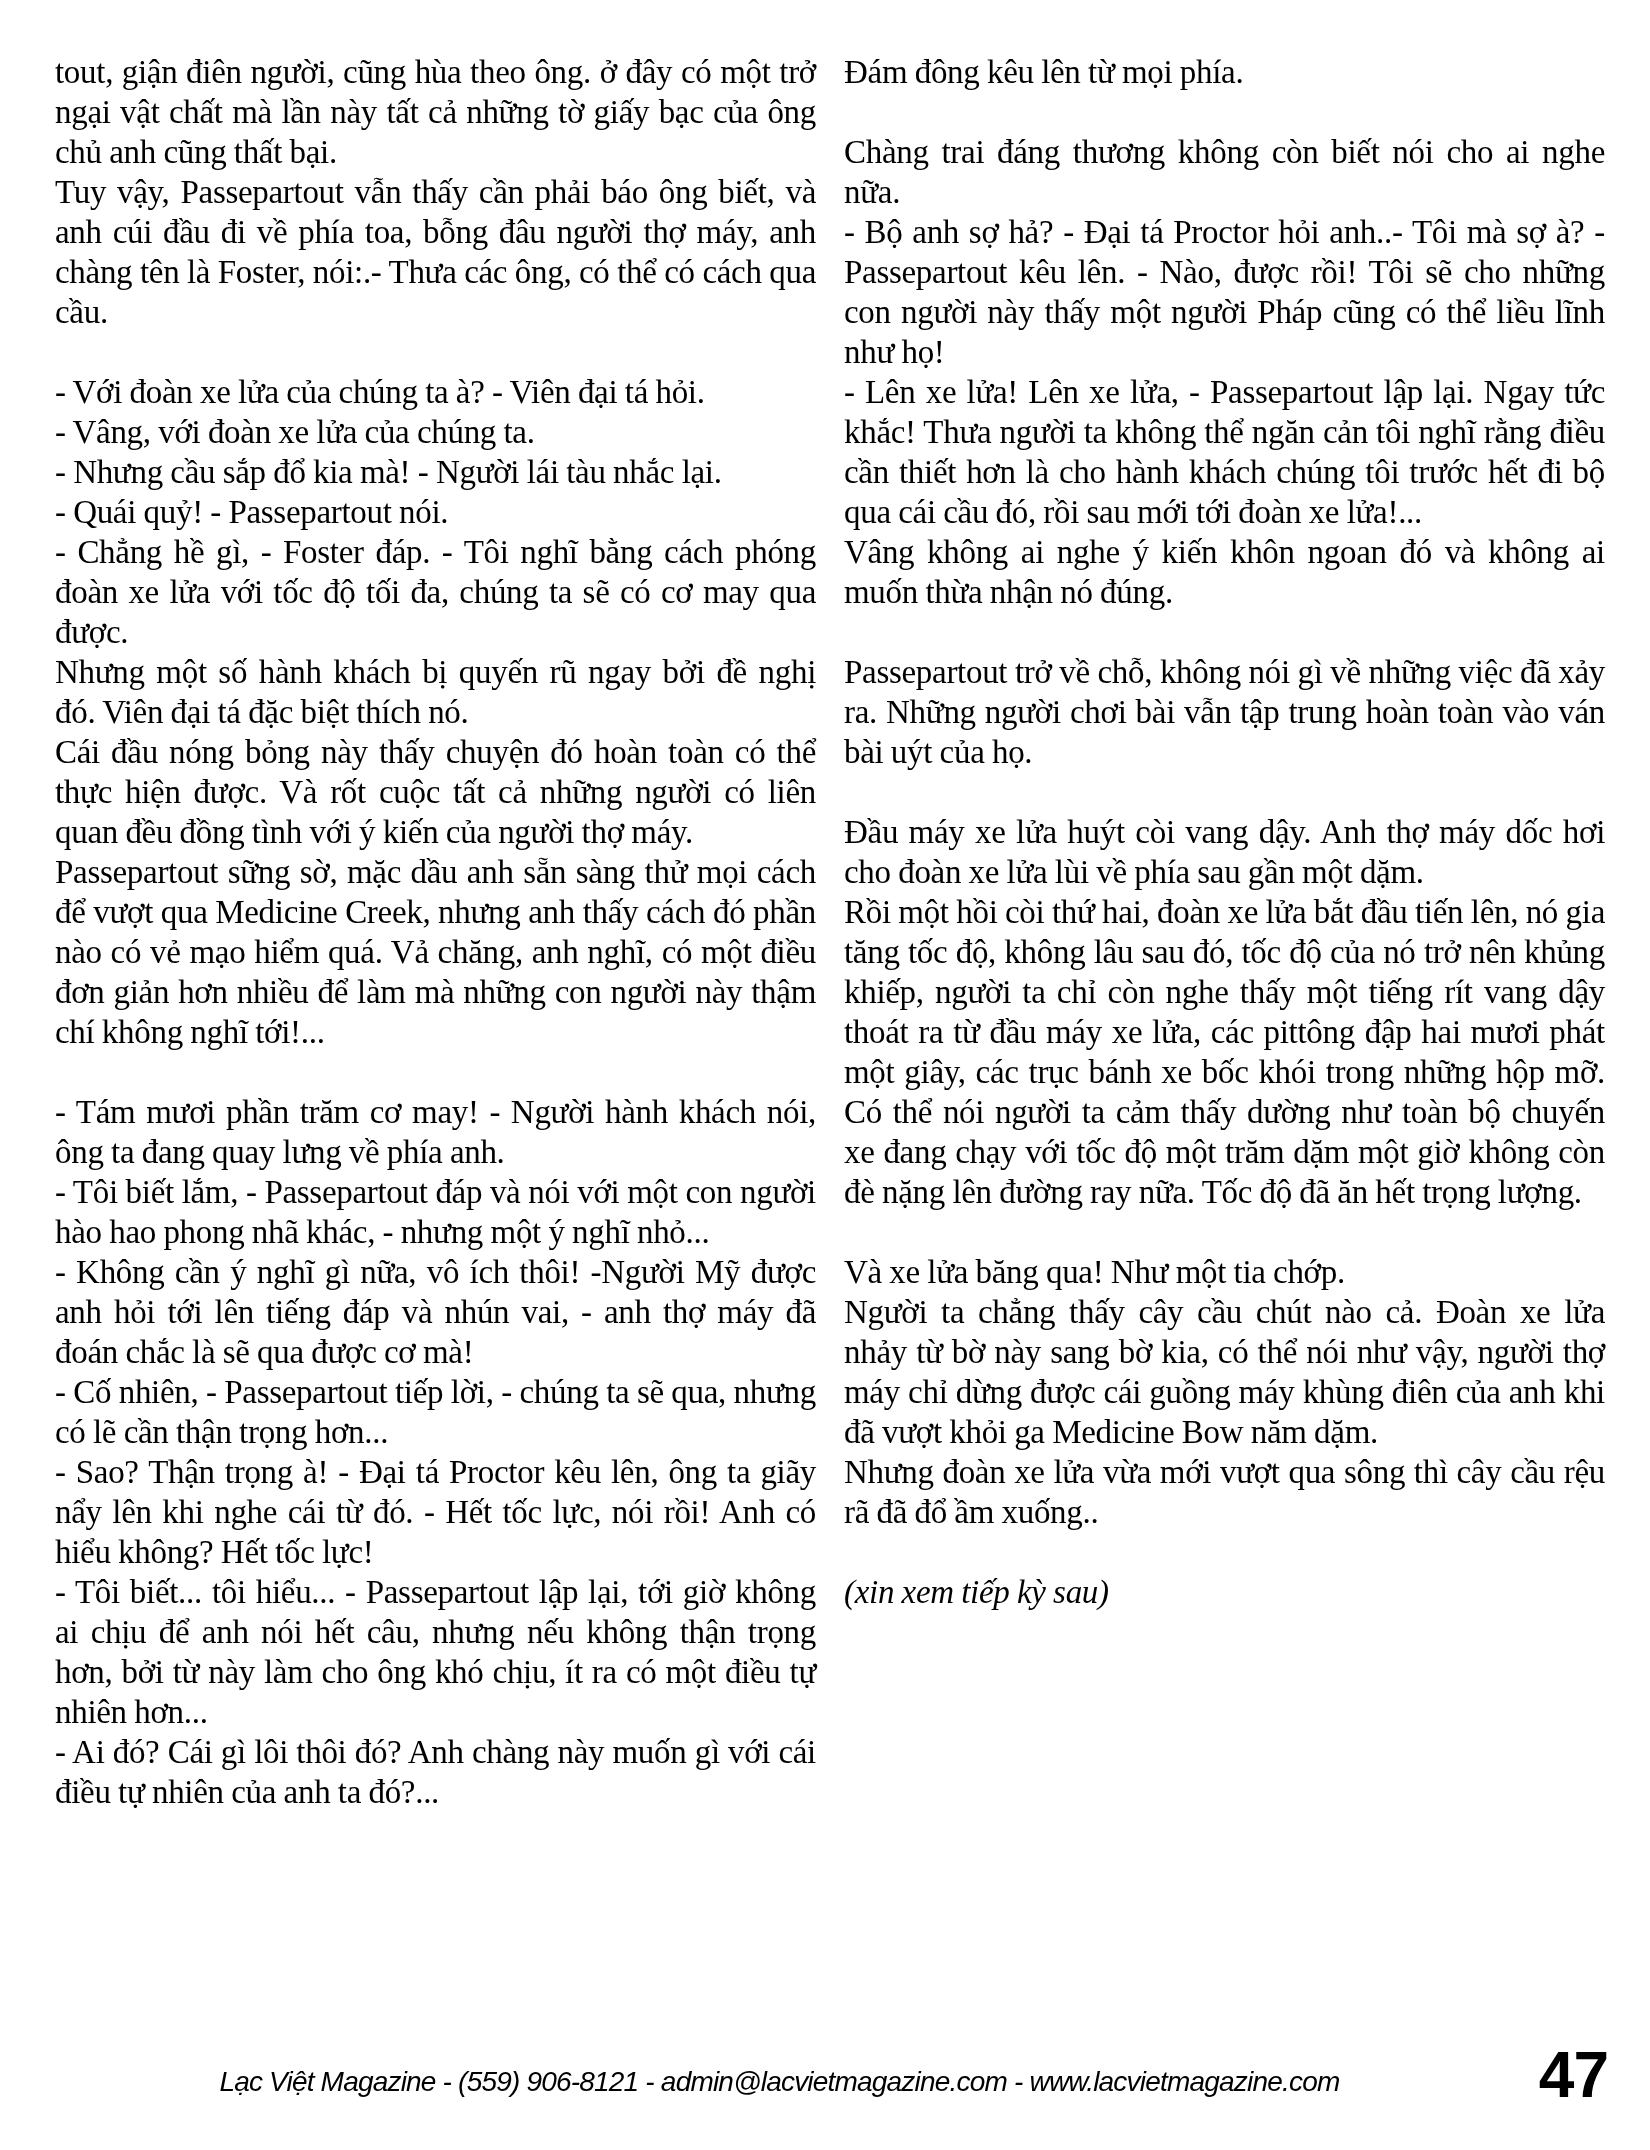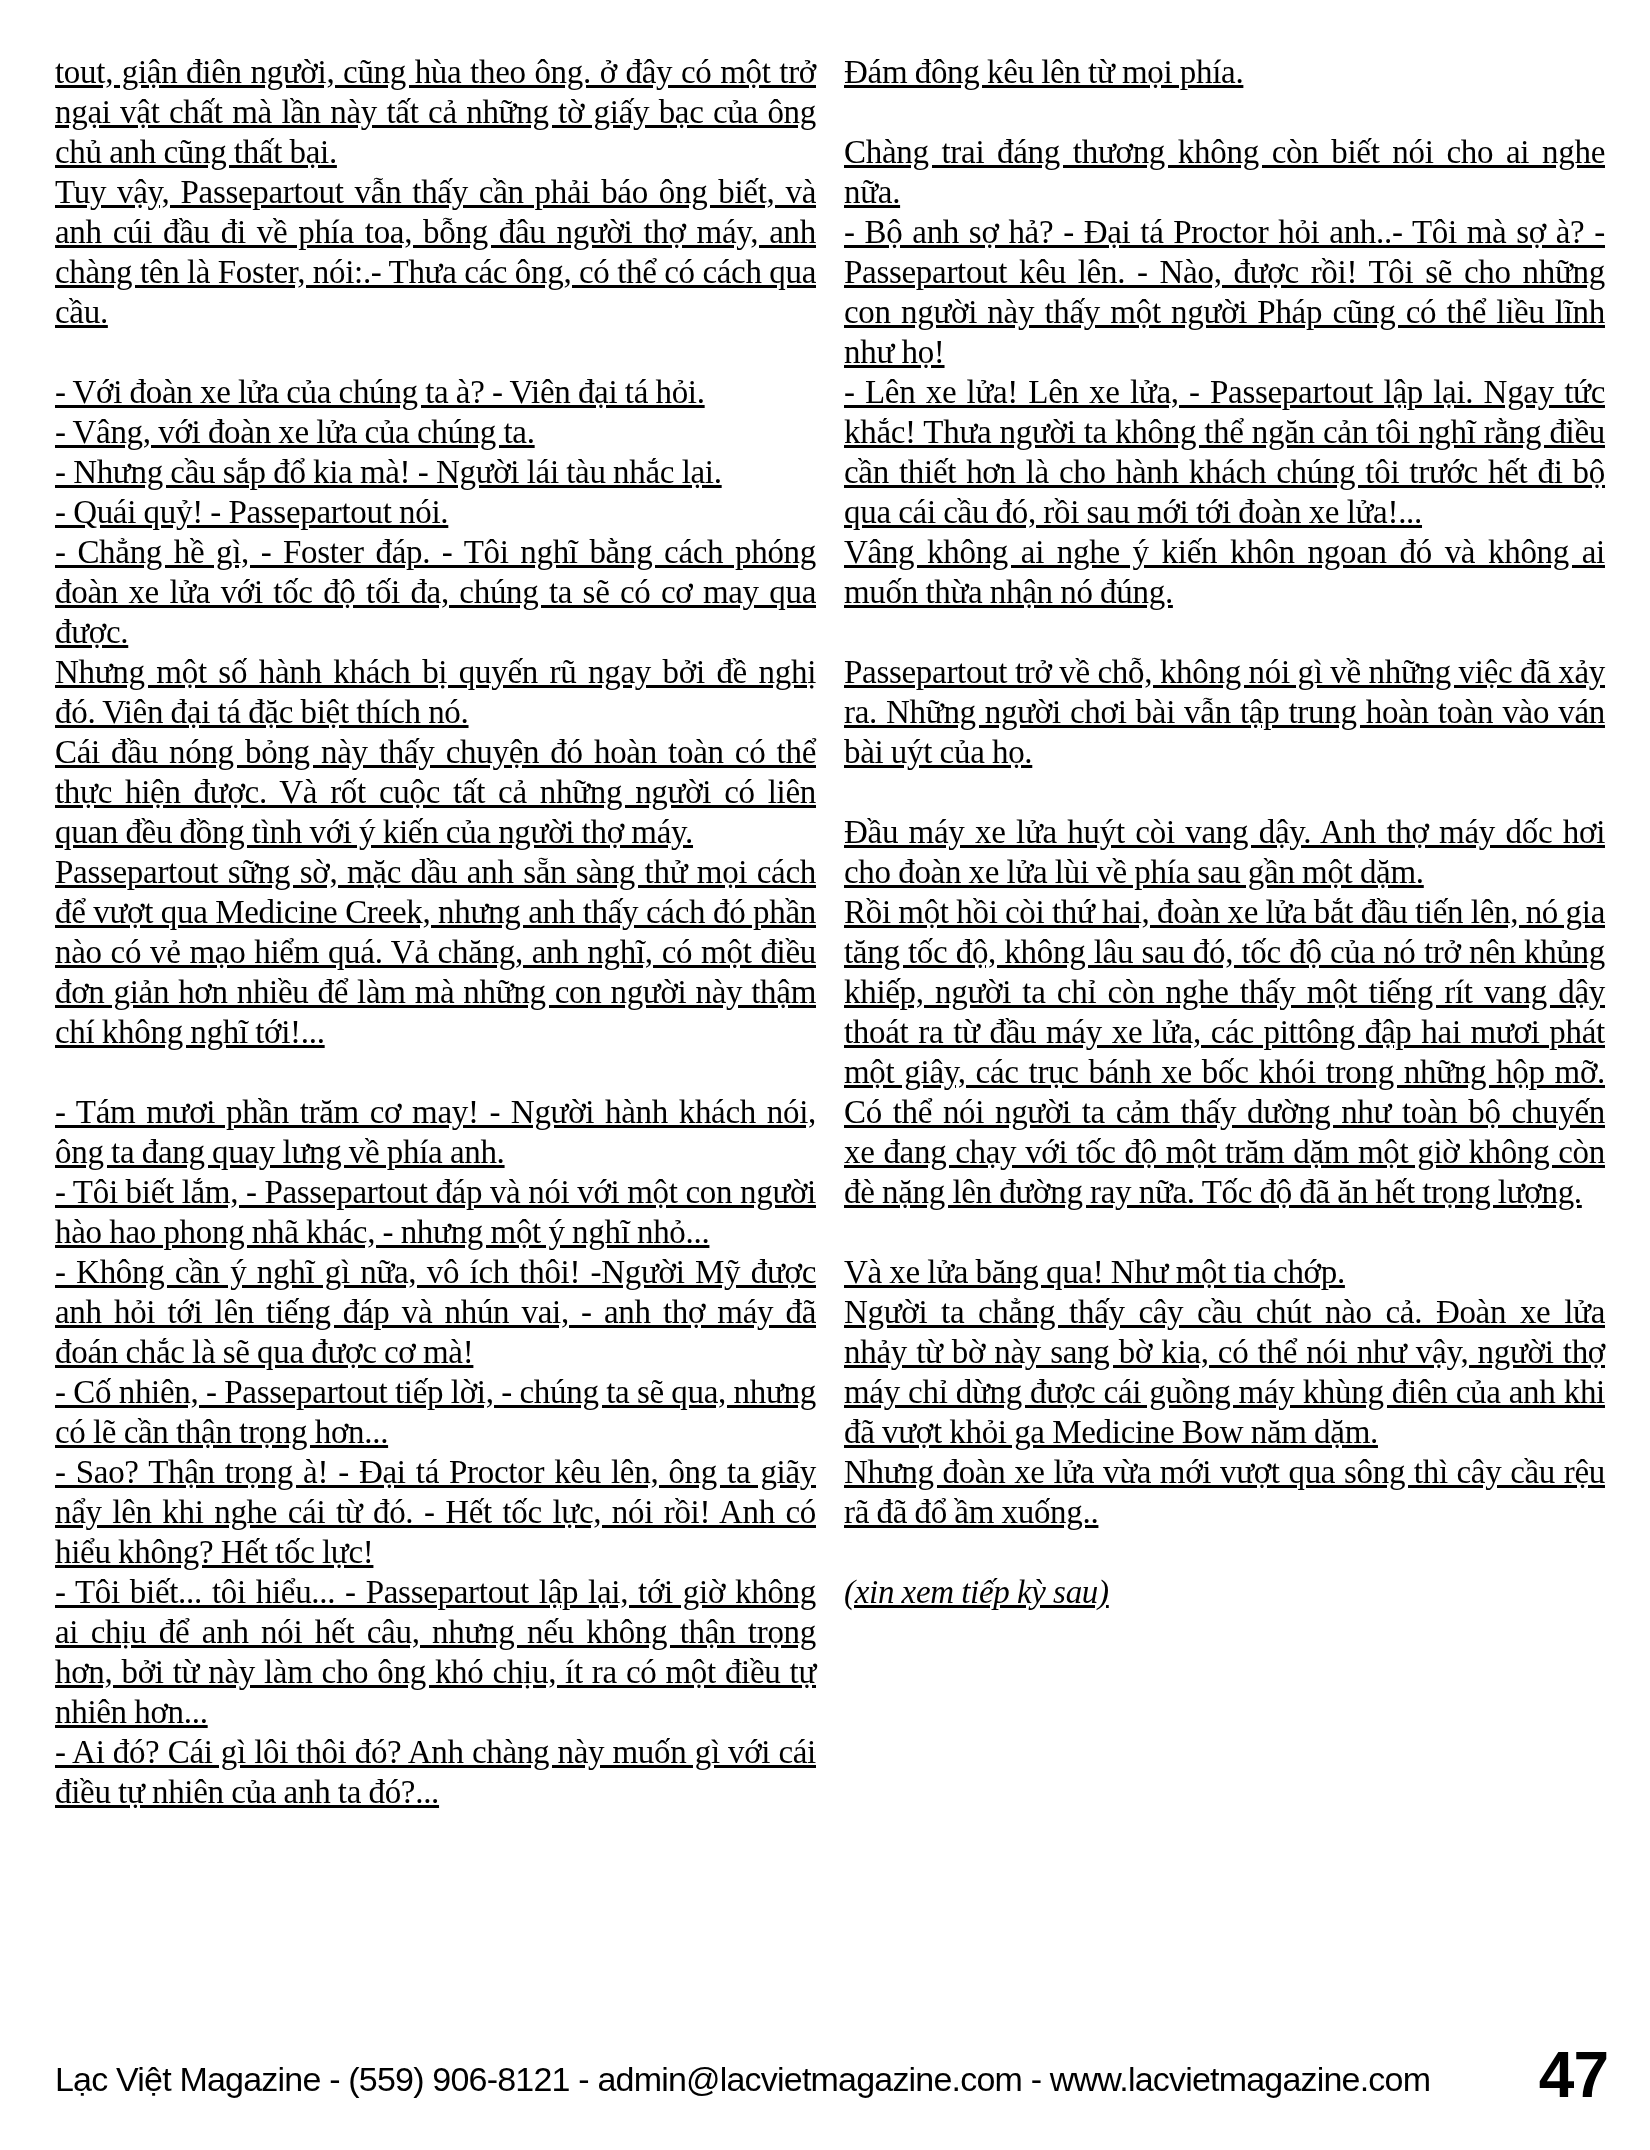--- a/index.html
+++ b/index.html
@@ -24,45 +24,45 @@
   .col {
     width: 766px;
   }
   .col p {
     margin: 0;
     font-size: 33px;
     line-height: 40px;
     text-align: justify;
     letter-spacing: -0.3px;
     word-spacing: -0.5px;
-    text-decoration: underline;
   }
   .col p.gap {
     margin-top: 40px;
   }
   .col p.italic {
     font-style: italic;
     text-align: left;
   }
   .footer {
     position: absolute;
     left: 55px;
     right: 42px;
     bottom: 48px;
     display: flex;
     align-items: flex-end;
     font-family: "Liberation Sans", "DejaVu Sans", sans-serif;
   }
   .footer-text {
     flex: 1;
-    text-align: left;
-    font-size: 34px;
+    text-align: center;
+    font-size: 28px;
     letter-spacing: -0.8px;
     line-height: 1.1;
     padding-bottom: 4px;
+    font-style: italic;
   }
   .page-number {
     font-size: 64px;
     font-weight: bold;
     line-height: 0.85;
     margin-left: 35px;
     letter-spacing: -1px;
   }
 </style>
 </head>

